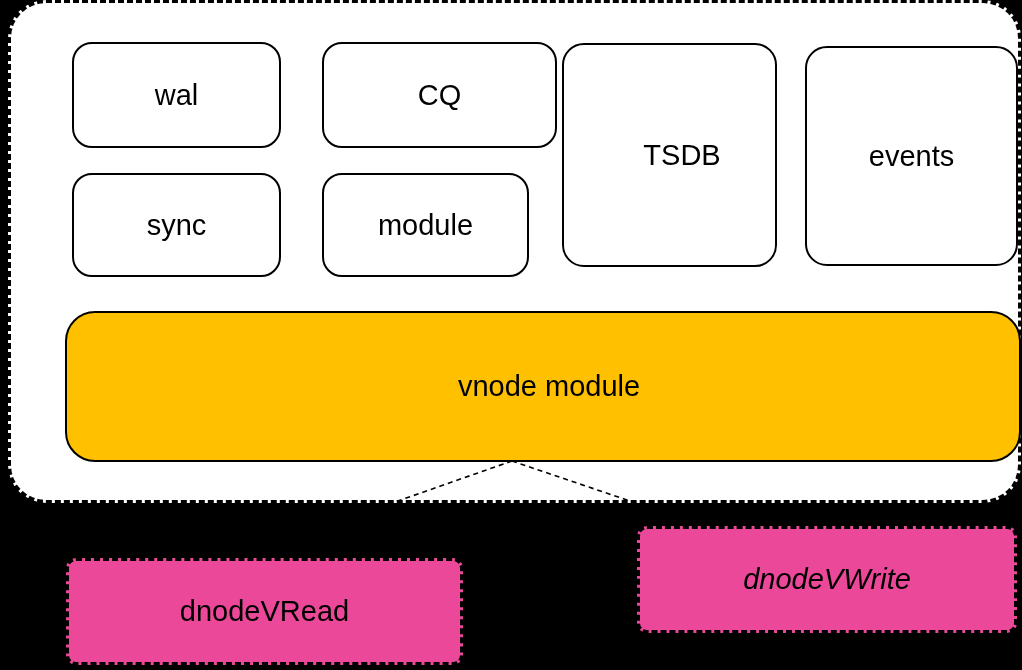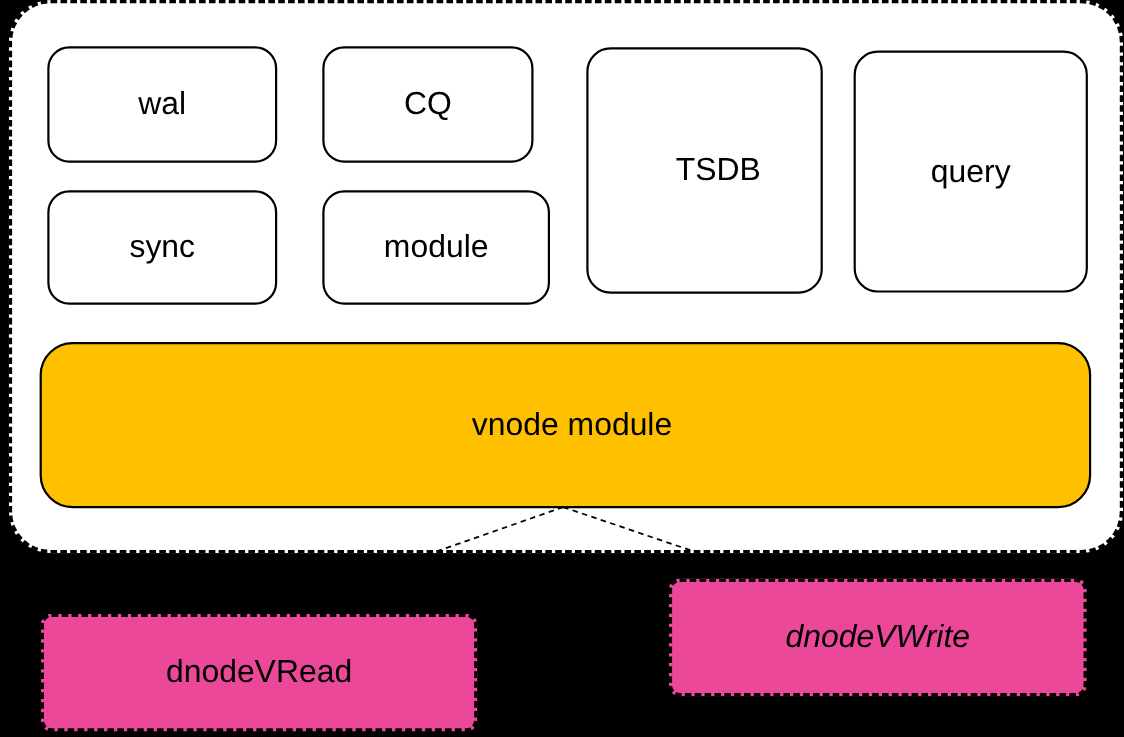--- a/index.html
+++ b/index.html
@@ -30,23 +30,24 @@
     position: absolute;
     box-sizing: border-box;
     background: #ffffff;
     border: 2.5px solid #000000;
     display: flex;
     align-items: center;
     justify-content: center;
     font-size: 29px;
     line-height: 1;
     color: #000000;
+    margin-left: 29px;
   }
   .box-wal    { left: 43px;  top: 42px;  width: 209px; height: 106px; border-radius: 20px; }
-  .box-cq     { left: 293px; top: 42px;  width: 192px; height: 106px; border-radius: 20px; }
+  .box-cq     { left: 293px; top: 42px;  width: 235px; height: 106px; border-radius: 20px; }
   .box-sync   { left: 43px;  top: 173px; width: 209px; height: 104px; border-radius: 20px; text-align: right; }
   .box-events { left: 293px; top: 173px; width: 207px; height: 104px; border-radius: 20px; }
   .box-tsdb   { left: 533px; top: 43px;  width: 215px; height: 224px; border-radius: 22px; padding-left: 25px; }
   .box-query  { left: 776px; top: 46px;  width: 213px; height: 220px; border-radius: 22px; }
   .vnode {
     left: 36px;
     top: 311px;
     width: 956px;
     height: 151px;
     border-radius: 30px;
@@ -81,21 +82,21 @@
 <div class="box box-sync">
   <span>sync</span>
 </div>
 <div class="box box-events">
   <span>module</span>
 </div>
 <div class="box box-tsdb">
   <span>TSDB</span>
 </div>
 <div class="box box-query">
-  <span>query</span>
+  <span>events</span>
 </div>
 
 <div class="box vnode">
   <span>vnode module</span>
 </div>
 
 <svg class="connectors" width="1022" height="670" viewBox="0 0 1022 670">
   <line x1="512" y1="461" x2="235" y2="558" stroke="#000000" stroke-width="1.6" stroke-dasharray="5 4"></line>
   <line x1="512" y1="461" x2="798" y2="558" stroke="#000000" stroke-width="1.6" stroke-dasharray="5 4"></line>
 </svg>

